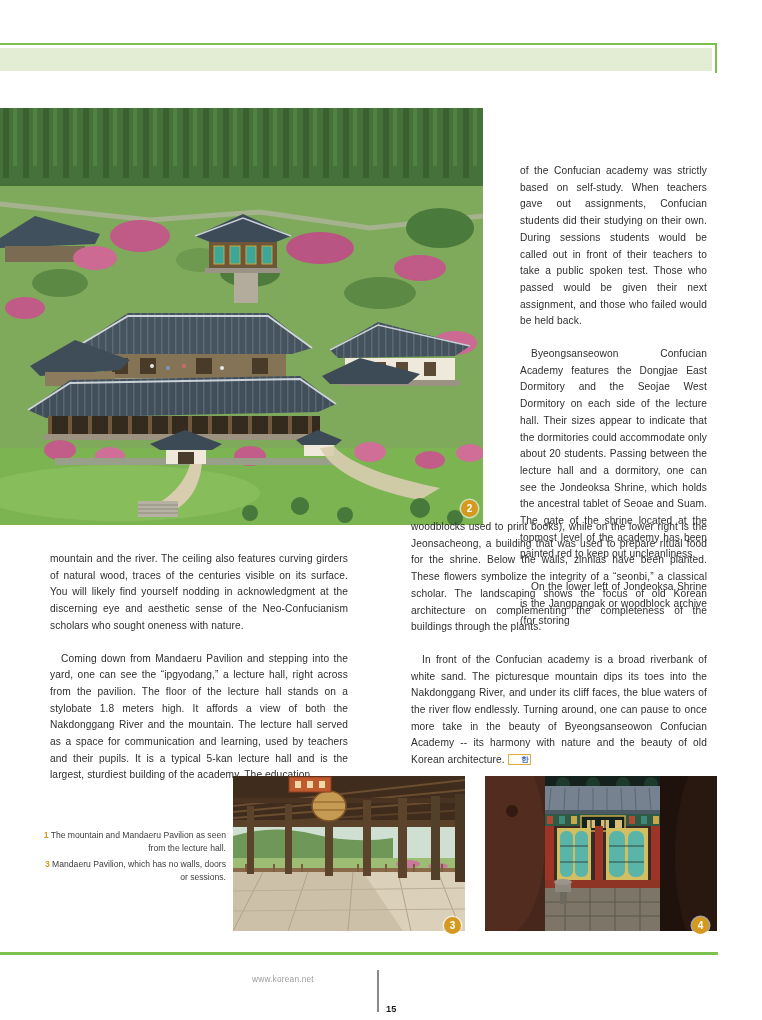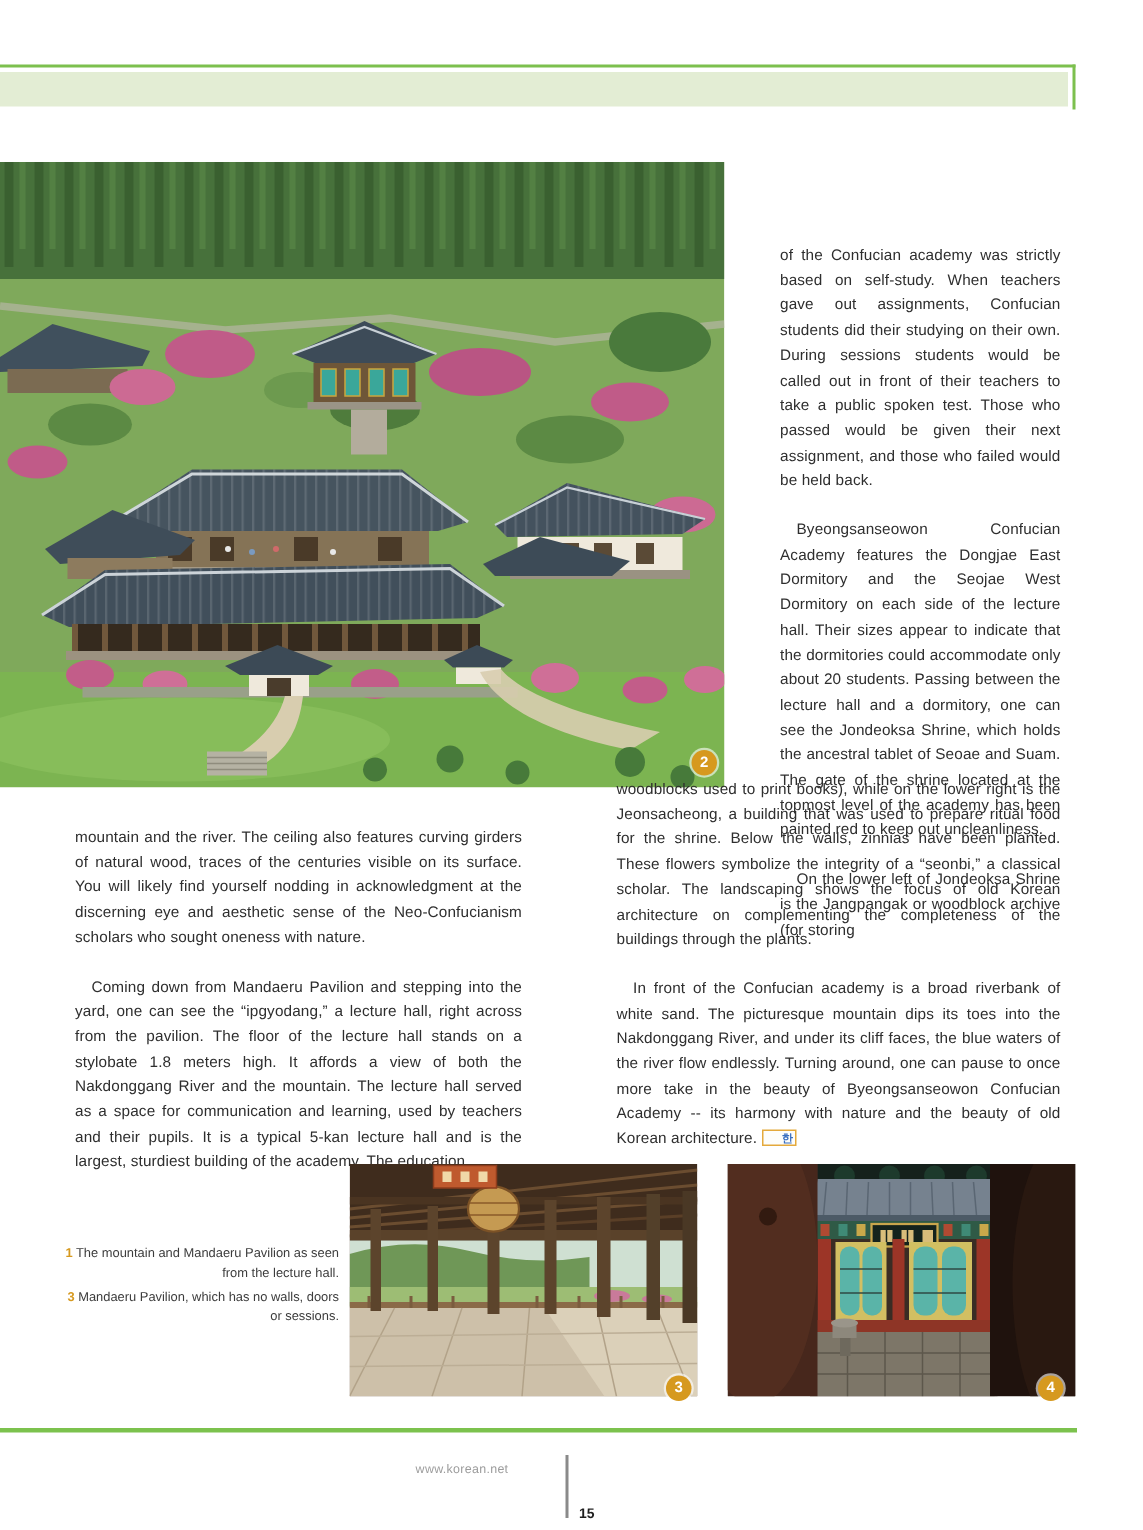--- a/index.html
+++ b/index.html
@@ -38,21 +38,21 @@
   .badge-3{left:444px;top:917px;}
   .badge-4{left:692px;top:917px;}
 
   
   .captions{left:42px;top:829px;width:184px;font-size:8.6px;line-height:12.8px;color:#3c3c3c;text-align:right;}
   .cap{padding-left:11px;text-indent:-11px;margin:0 0 3.5px 0;}
   .cap .num{color:#d6991f;font-weight:bold;}
 
   
   .rule-bottom{left:0;top:952px;width:718px;height:3px;background:#7cc24e;}
-  .footer-url{left:252px;top:974px;width:112px;text-align:center;font-size:8.3px;color:#9c9c9c;letter-spacing:.2px;}
+  .footer-url{left:252px;top:974px;width:112px;text-align:left;font-size:8.3px;color:#9c9c9c;letter-spacing:.2px;}
   .footer-div{left:377px;top:970px;width:2px;height:42px;background:#8a8a8a;}
   .footer-page{left:386px;top:972px;font-size:9.3px;font-weight:bold;color:#1e1e1e;margin-top:32px;}
 </style>
 </head>
 <body>
 
 <div class="page">
 
   <div class="abs rule-top" style="left:0;top:43px;"></div>
   <div class="abs" style="left:715px;top:43px;width:2px;height:30px;background:#7cc04e;"></div>

